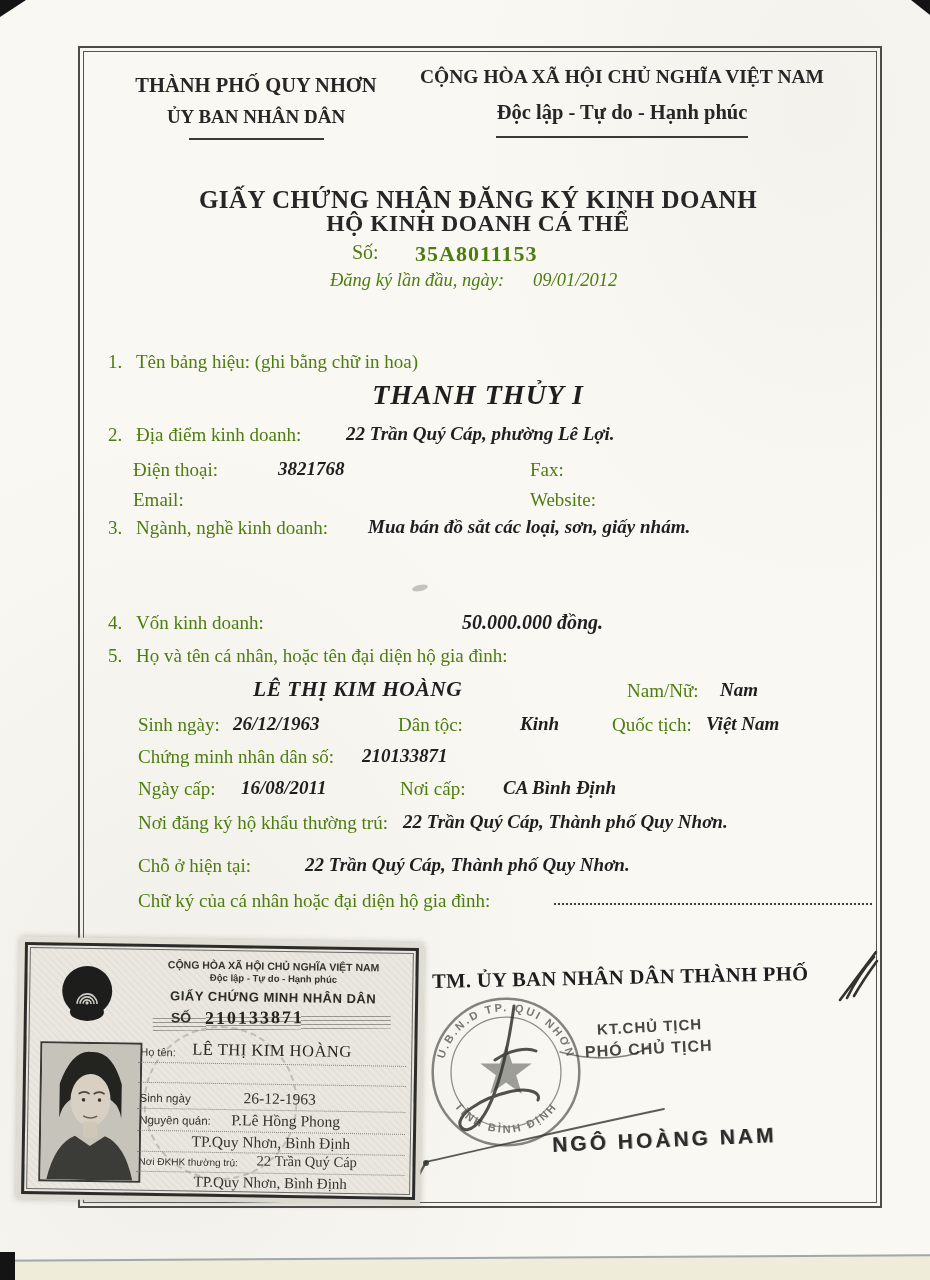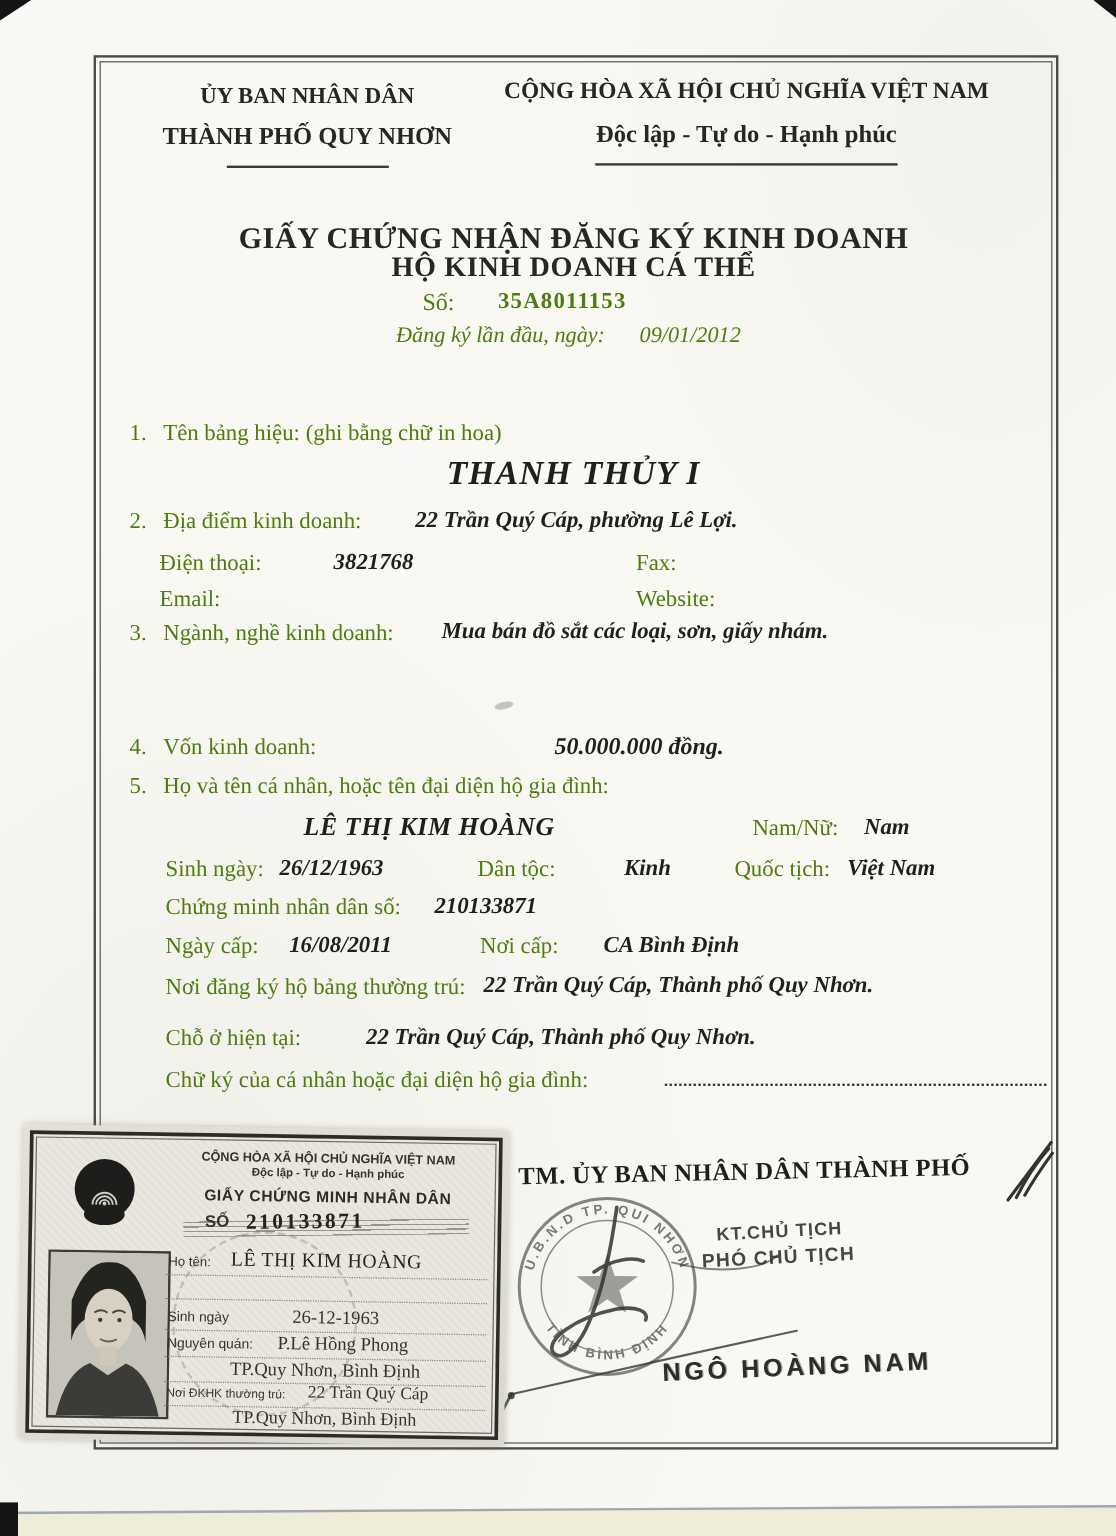--- a/index.html
+++ b/index.html
@@ -76,38 +76,38 @@
   .smudge{position:absolute;background:rgba(100,100,96,.35);border-radius:50%;}
 </style>
 </head>
 <body>
 
 <div class="frame">
   <div class="frame-inner"></div>
 </div>
 
 <div class="hdr-col" style="left:110px;top:66px;width:292px;">
+  <div class="b" style="font-size:20.5px;margin-top:4px;">THÀNH PHỐ QUY NHƠN</div>
   <div class="b" style="font-size:19px;">ỦY BAN NHÂN DÂN</div>
-  <div class="b" style="font-size:20.5px;margin-top:4px;">THÀNH PHỐ QUY NHƠN</div>
   <hr class="hdr-rule" style="width:135px;">
 </div>
 <div class="hdr-col" style="left:408px;top:62px;width:428px;">
   <div class="b" style="font-size:19.5px;">CỘNG HÒA XÃ HỘI CHỦ NGHĨA VIỆT NAM</div>
   <div class="b" style="font-size:20.5px;margin-top:5px;">Độc lập - Tự do - Hạnh phúc</div>
   <hr class="hdr-rule" style="width:252px;">
 </div>
 
 <div class="title-block" style="top:186px;">
   <span class="b" style="font-size:25px;letter-spacing:.5px;">GIẤY CHỨNG NHẬN ĐĂNG KÝ KINH DOANH</span>
 </div>
 <div class="title-block" style="top:210px;">
   <span class="b" style="font-size:23.5px;letter-spacing:.5px;">HỘ KINH DOANH CÁ THỂ</span>
 </div>
 <span class="t" style="left:352px;top:241px;font-size:20px;">Số:</span>
-<span class="t b" style="left:415px;top:241px;font-size:19px;letter-spacing:1px;">35A8011153</span>
+<span class="t b" style="left:415px;top:241px;font-size:22px;letter-spacing:1px;">35A8011153</span>
 <span class="t i" style="left:330px;top:270px;font-size:18.5px;">Đăng ký lần đầu, ngày:</span>
 <span class="t i" style="left:533px;top:270px;font-size:18.5px;">09/01/2012</span>
 
 <span class="t" style="left:108px;top:351px;">1.</span>
 <span class="t" style="left:136px;top:351px;">Tên bảng hiệu: (ghi bằng chữ in hoa)</span>
 <div class="title-block" style="top:379px;">
   <span class="bi" style="font-size:28px;letter-spacing:1px;">THANH THỦY I</span>
 </div>
 
 <span class="t" style="left:108px;top:424px;">2.</span>
@@ -145,21 +145,21 @@
 <span class="t bi" style="left:706px;top:713px;">Việt Nam</span>
 
 <span class="t" style="left:138px;top:746px;">Chứng minh nhân dân số:</span>
 <span class="t bi" style="left:362px;top:745px;">210133871</span>
 
 <span class="t" style="left:138px;top:778px;">Ngày cấp:</span>
 <span class="t bi" style="left:241px;top:777px;">16/08/2011</span>
 <span class="t" style="left:400px;top:778px;">Nơi cấp:</span>
 <span class="t bi" style="left:503px;top:777px;">CA Bình Định</span>
 
-<span class="t" style="left:138px;top:812px;">Nơi đăng ký hộ bảng thường trú:</span>
+<span class="t" style="left:138px;top:812px;">Nơi đăng ký hộ khẩu thường trú:</span>
 <span class="t bi" style="left:403px;top:811px;">22 Trần Quý Cáp, Thành phố Quy Nhơn.</span>
 
 <span class="t" style="left:138px;top:855px;">Chỗ ở hiện tại:</span>
 <span class="t bi" style="left:305px;top:854px;">22 Trần Quý Cáp, Thành phố Quy Nhơn.</span>
 
 <span class="t" style="left:138px;top:890px;">Chữ ký của cá nhân hoặc đại diện hộ gia đình:</span>
 <div class="dotline" style="left:554px;top:903px;width:318px;"></div>
 
 <span class="t b authority" style="left:432px;top:966px;font-size:20.5px;color:#1e1e1e;">TM. ỦY BAN NHÂN DÂN THÀNH PHỐ</span>
 <span class="cs handtitle" style="position:absolute;left:597px;top:1018px;font-size:15px;">KT.CHỦ TỊCH</span>

